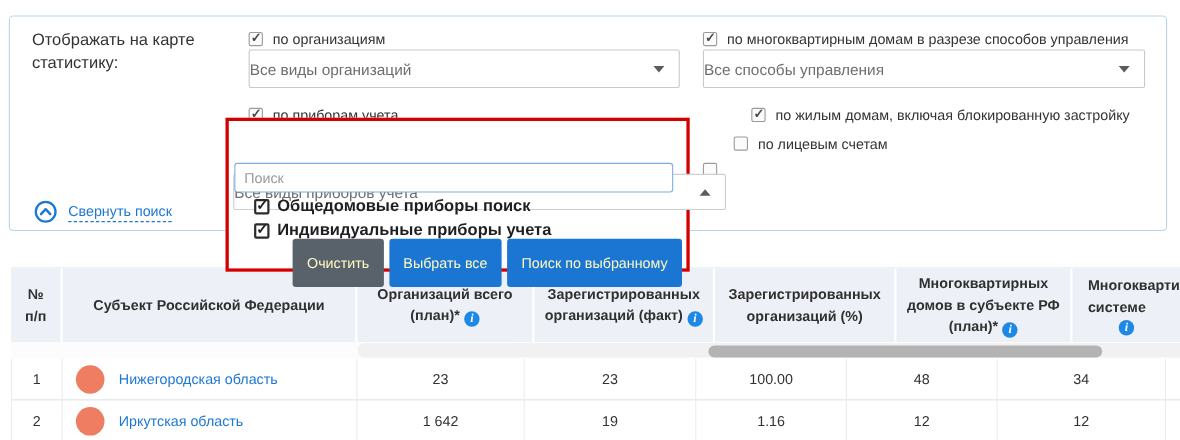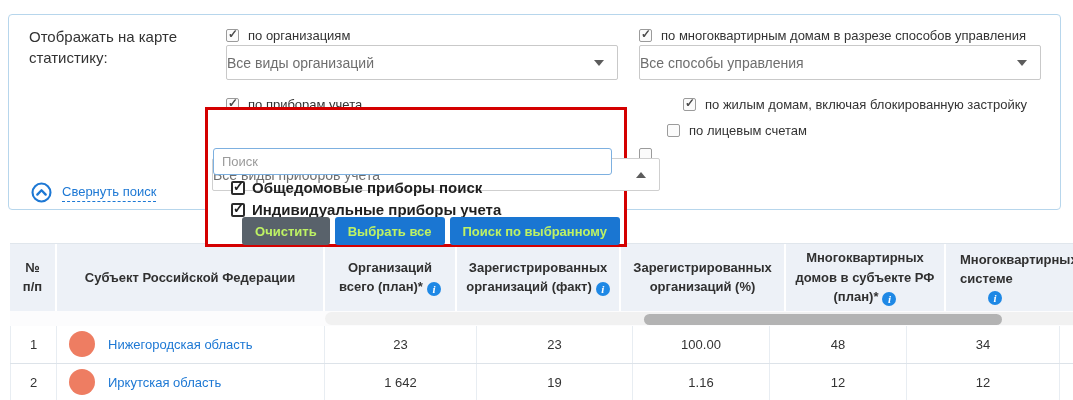--- a/index.html
+++ b/index.html
@@ -53,34 +53,34 @@
   .search-input::placeholder { color:#9b9b9b; }
   .opt-row { position:absolute; display:flex; align-items:center; gap:7px; cursor:pointer;
              font-size:15px; font-weight:bold; color:#1f1f1f; white-space:nowrap; }
   .opt-cb { width:14px; height:14px; flex:none; border:2px solid #2b2b2b; border-radius:2px;
             background:#fff; position:relative; }
   .opt-cb[data-checked="true"]::after { content:"✓"; position:absolute; left:0px; top:-4px;
             font-size:13px; font-weight:bold; color:#1f1f1f; }
   .opt-1 { left:23px; top:69px; }
   .opt-2 { left:23px; top:91px; }
   .btn-row { position:absolute; right:4px; top:107px; display:flex; gap:5px; }
-  .btn { height:28px; border:none; border-radius:3px; padding:0 13px; color:#bef264;
-         font-family:"Liberation Sans",sans-serif; font-size:13px; font-weight:bold; cursor:pointer; }
+  .btn { height:44px; border:none; border-radius:3px; padding:0 13px; color:#fef9c3;
+         font-family:"Liberation Sans",sans-serif; font-size:13px; font-weight:normal; cursor:pointer; }
   .btn-gray { background:#59626b; }
   .btn-blue { background:#1a76d2; }
 
   
   .tablewrap { position:absolute; left:10px; top:243px; width:1063px; height:157px; overflow:hidden; }
   .thead { display:flex; width:1180px; border-top:1px solid #e0e6ec; }
   .th { background:#edf1f7; min-height:66px; display:flex; flex-direction:column;
         align-items:center; justify-content:center; text-align:center; font-size:13px;
         font-weight:bold; color:#303030; line-height:1.5; padding:4px 8px;
         border-right:2px solid #fff; }
   .th:last-child { border-right:none; }
-  .hc1 { width:47px; } .hc2 { width:268px; } .hc3 { width:132px; } .hc4 { width:164px; }
+  .hc1 { width:47px; } .hc2 { width:268px; } .hc3 { width:161px; } .hc4 { width:164px; }
   .hc5 { width:165px; } .hc6 { width:160px; } .hc7 { width:215px; align-items:flex-start; text-align:left; padding-left:14px; }
   .info-icon { display:inline-block; width:14px; height:14px; border-radius:50%;
                background:#1e88e5; color:#fff; font-family:"Liberation Serif",serif;
                font-style:italic; font-weight:bold; font-size:11px; line-height:14px;
                text-align:center; margin-left:4px; vertical-align:-2px; cursor:pointer; }
   .h7-icon { margin-left:28px; margin-top:2px; }
 
   .scrollband { position:relative; width:1180px; height:15px; background:#fcfcfd; }
   .scroll-track { position:absolute; left:315px; right:2px; top:1px; height:13px;
                   background:#f1f1f1; border-radius:7px; }

